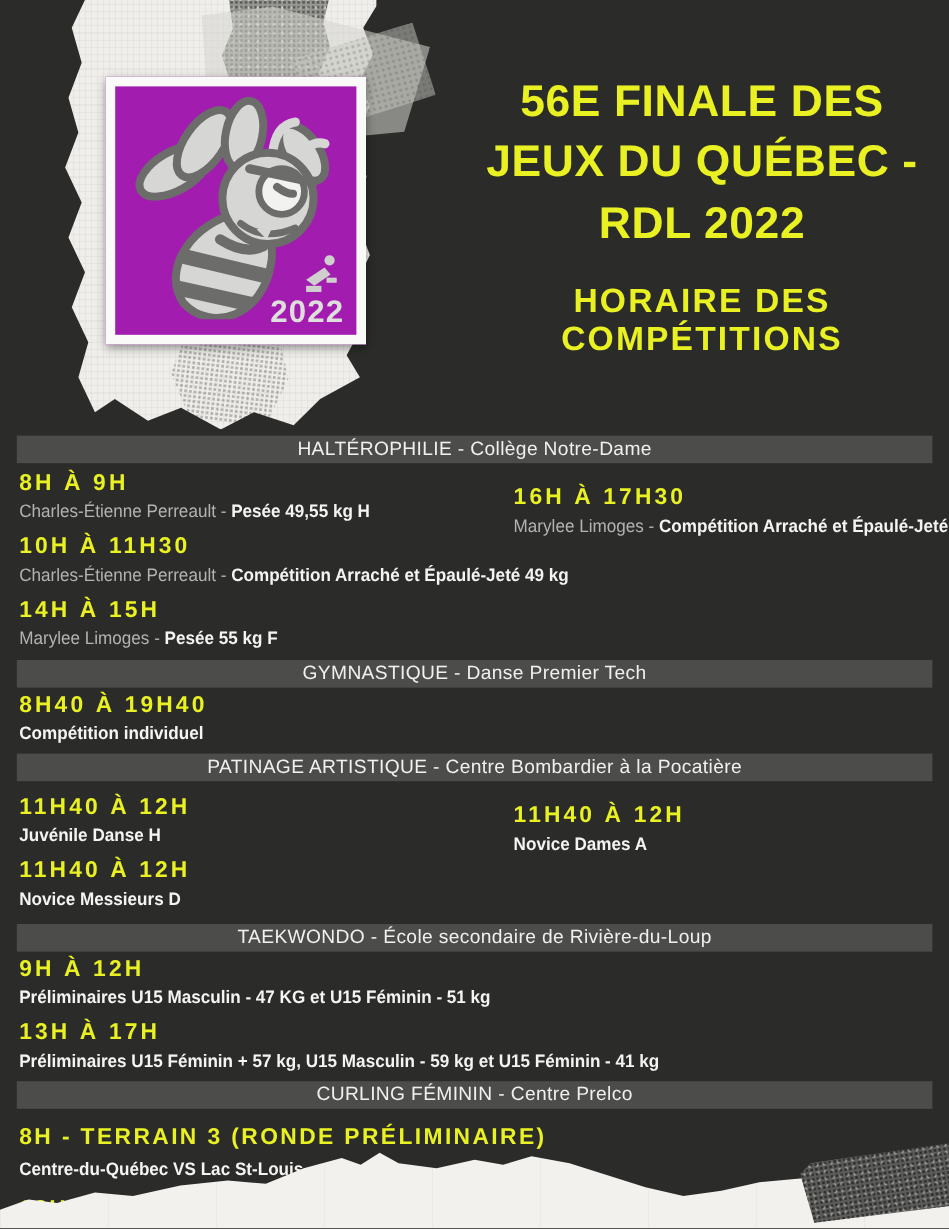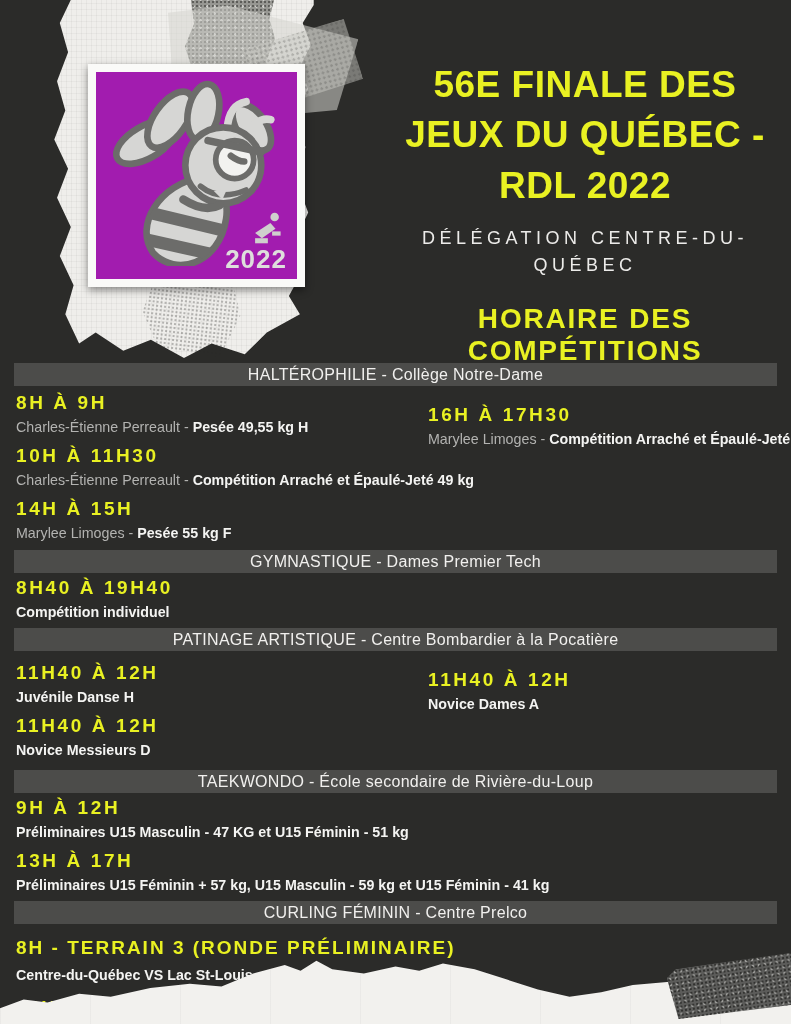--- a/index.html
+++ b/index.html
@@ -155,21 +155,20 @@
       <circle cx="29" cy="7" r="5" fill="#cfcfcd"></circle>
       <path d="M6 26 L24 14 L30 21 L14 32 Z" fill="#cfcfcd"></path>
       <rect x="6" y="32" width="15" height="6" fill="#cfcfcd"></rect>
       <rect x="26" y="24" width="10" height="5" fill="#cfcfcd"></rect>
     </svg>
     <div class="logo-year">2022</div>
   </div>
 
   <div class="header-block">
     <div class="title">56E FINALE DES JEUX DU QUÉBEC - RDL 2022</div>
-    <div class="subtitle">DÉLÉGATION CENTRE-DU-QUÉBEC</div>
     <div class="sched-heading">HORAIRE DES COMPÉTITIONS</div>
   </div>
 
   <div class="schedule">
 
     <div class="section">
       <div class="bar">HALTÉROPHILIE - Collège Notre-Dame</div>
       <div class="cols">
         <div class="col-l">
           <div class="entry first">
@@ -188,21 +187,21 @@
         <div class="col-r">
           <div class="entry">
             <div class="time">16H À 17H30</div>
             <div class="detail"><span class="who">Marylee Limoges  - </span><span>Compétition Arraché et Épaulé-Jeté</span></div>
           </div>
         </div>
       </div>
     </div>
 
     <div class="section">
-      <div class="bar">GYMNASTIQUE - Dames Premier Tech</div>
+      <div class="bar">GYMNASTIQUE - Danse Premier Tech</div>
       <div class="col-full">
         <div class="entry first">
           <div class="time">8H40 À 19H40</div>
           <div class="detail">Compétition individuel</div>
         </div>
       </div>
     </div>
 
     <div class="section pat">
       <div class="bar">PATINAGE ARTISTIQUE - Centre Bombardier à la Pocatière</div>

